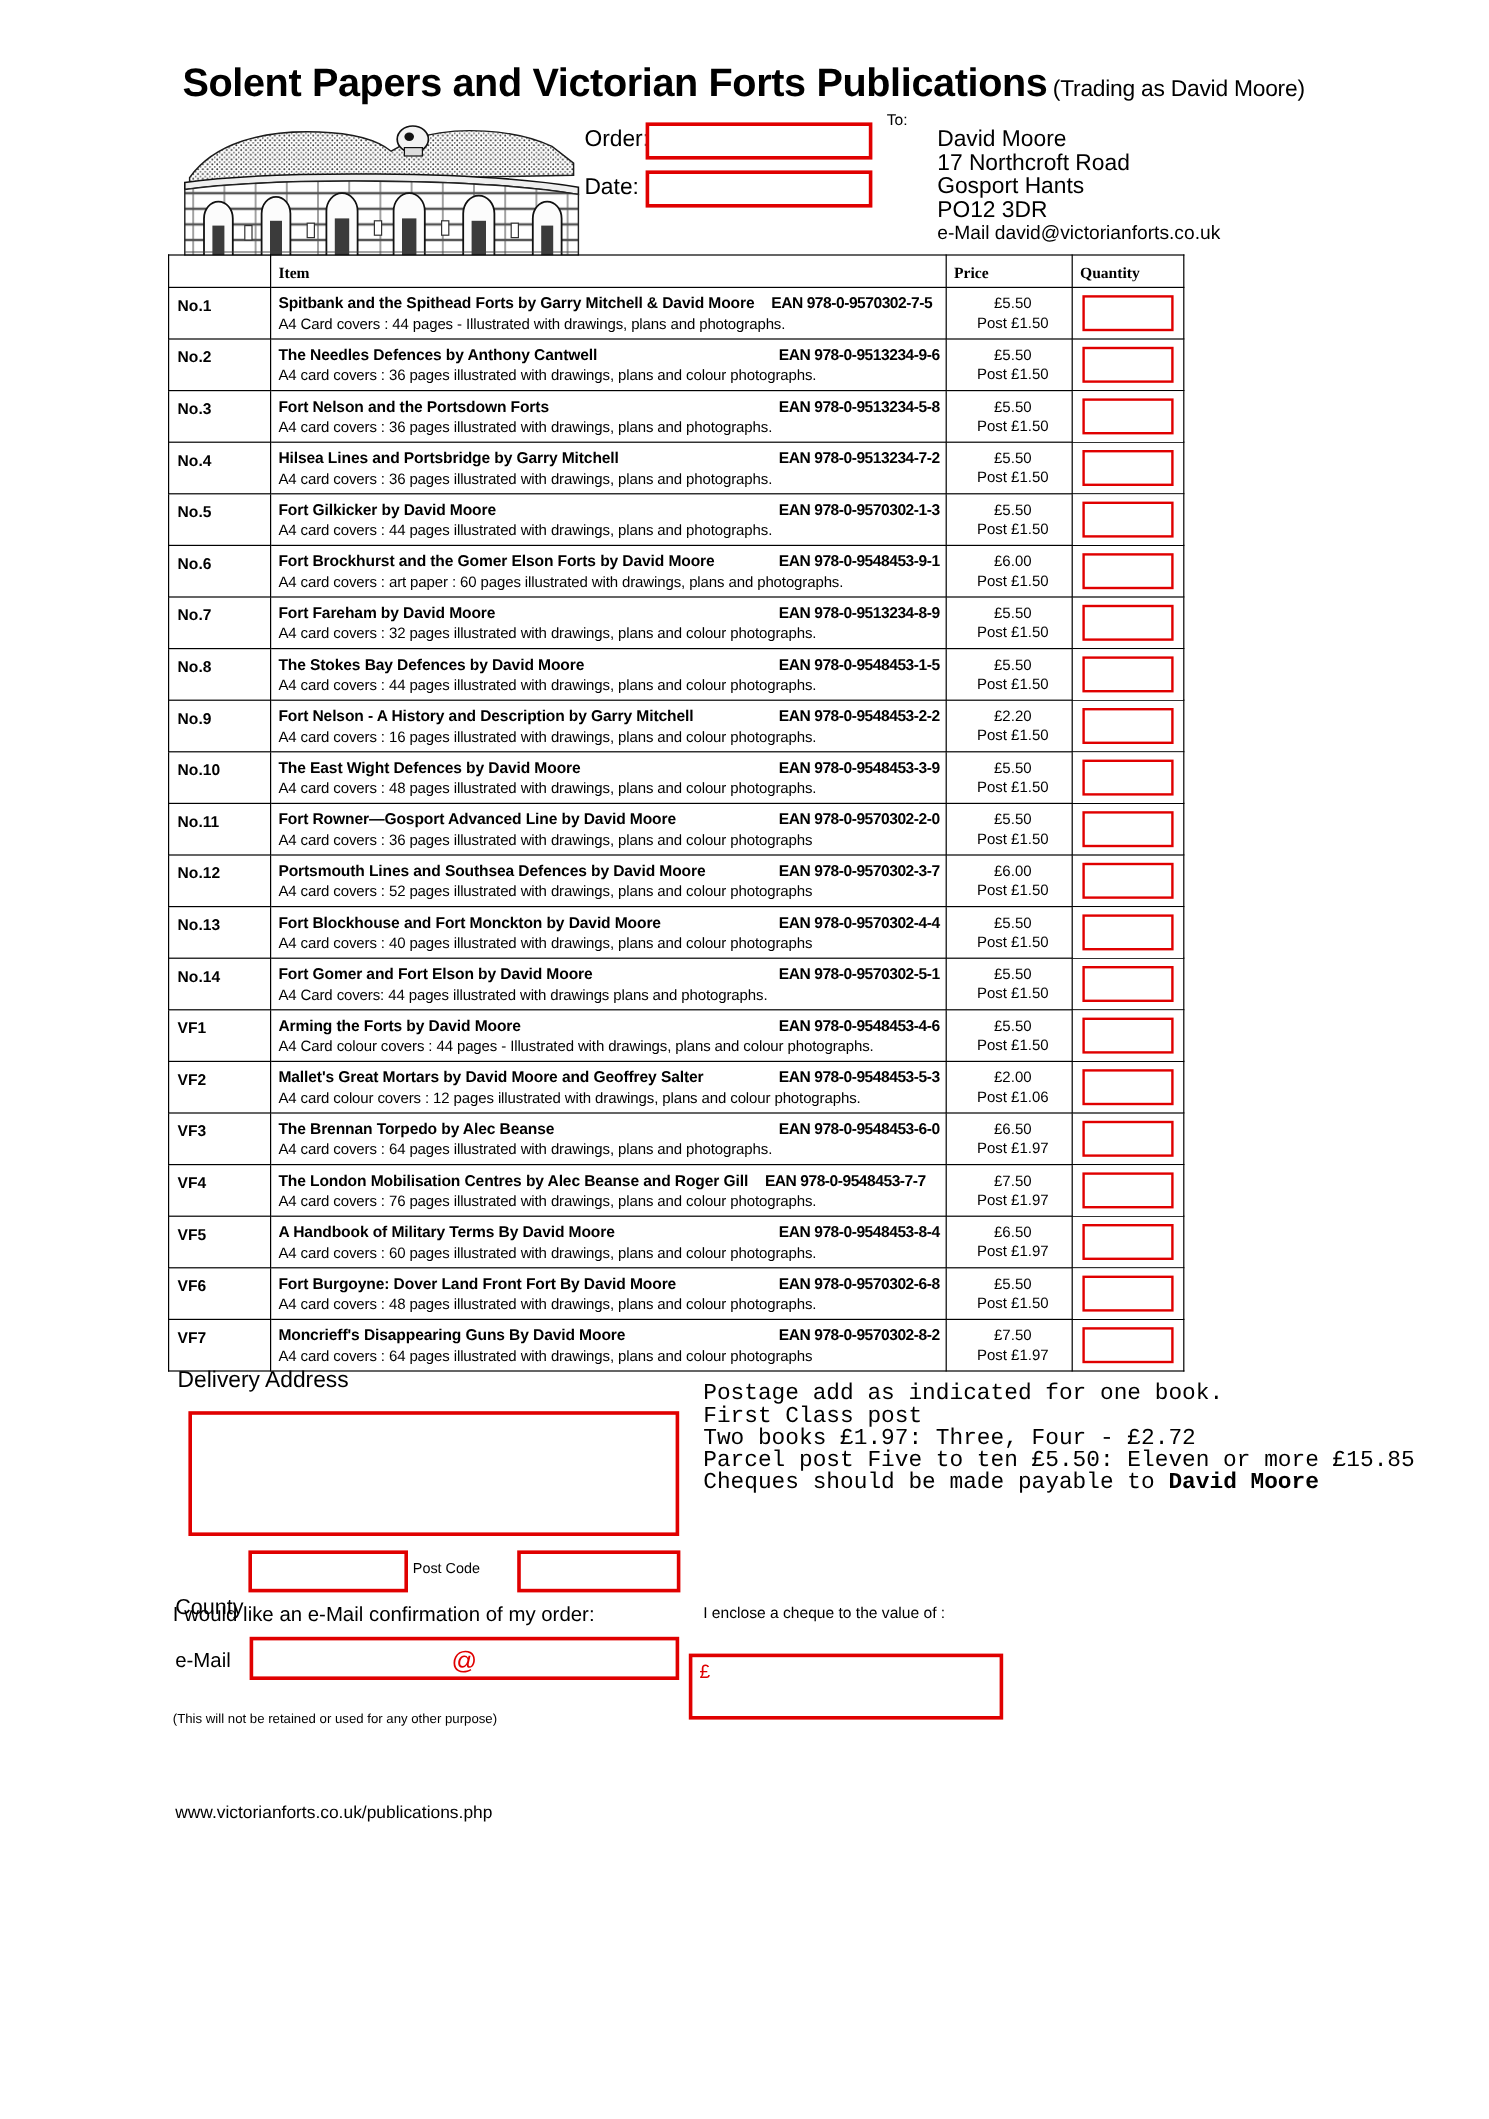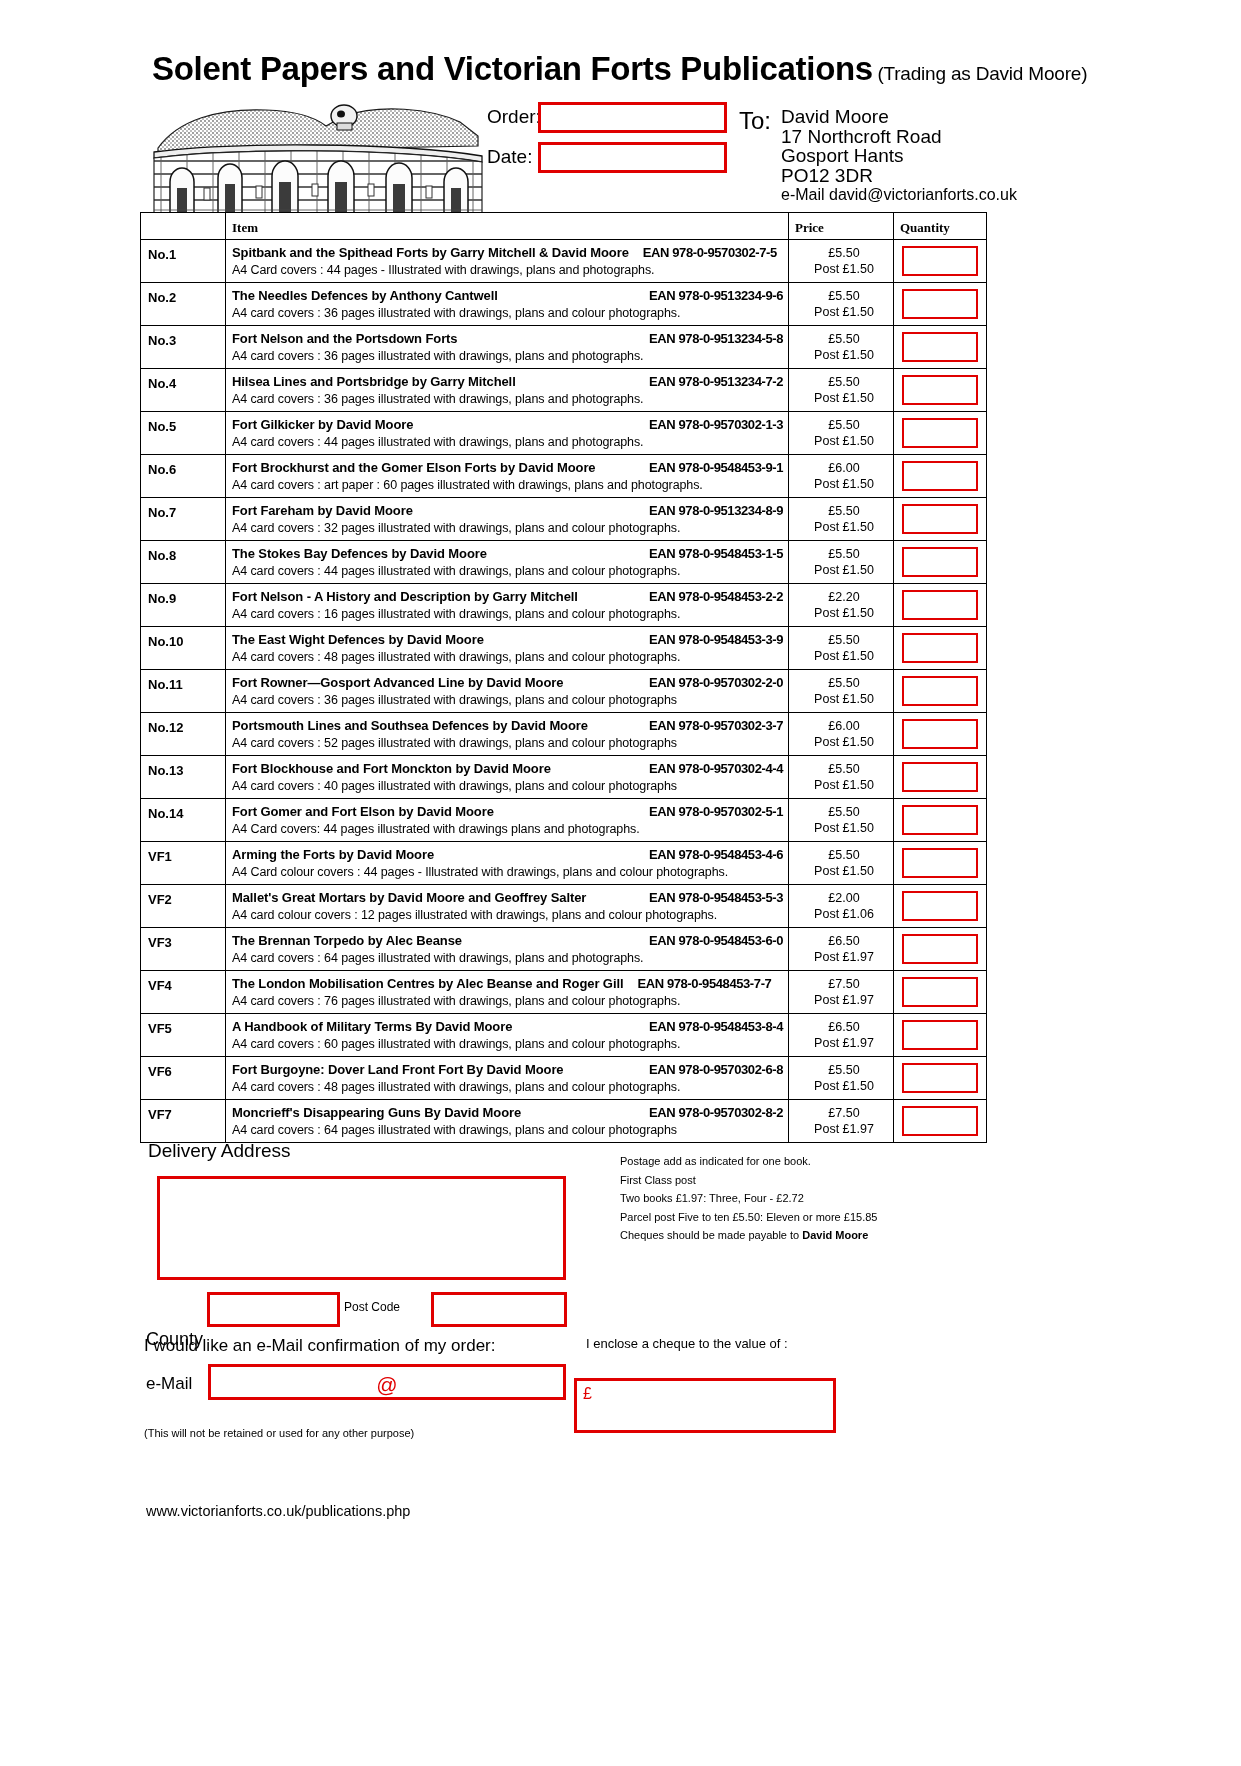--- a/index.html
+++ b/index.html
@@ -65,22 +65,22 @@
     border: 3px solid #e00000;
     background: #ffffff;
     box-sizing: border-box;
   }
   .order-box1 { left: 538px; top: 102px; width: 189px; height: 31px; }
   .order-box2 { left: 538px; top: 142px; width: 189px; height: 31px; }
 
   .to-label {
     position: absolute;
     left: 739px;
-    top: 107px;
-    font-size: 24px;
+    top: 92px;
+    font-size: 13px;
   }
   .to-block {
     position: absolute;
     left: 781px;
     top: 107px;
     font-size: 19px;
     line-height: 19.6px;
     white-space: nowrap;
   }
   .to-block .email { font-size: 16px; }
@@ -181,25 +181,26 @@
   .postcode-label {
     position: absolute;
     left: 344px;
     top: 1300px;
     font-size: 12px;
   }
   .postcode-box { left: 431px; top: 1292px; width: 136px; height: 35px; }
 
   .postage-note {
     position: absolute;
-    left: 620px;
+    left: 586px;
     top: 1152px;
-    font-size: 11px;
+    font-size: 19px;
     line-height: 18.5px;
     white-space: nowrap;
+    font-family: Liberation Mono, monospace;
   }
   .postage-note b { font-weight: bold; }
 
   .email-conf-label {
     position: absolute;
     left: 144px;
     top: 1336px;
     font-size: 17px;
   }
   .email-label {

